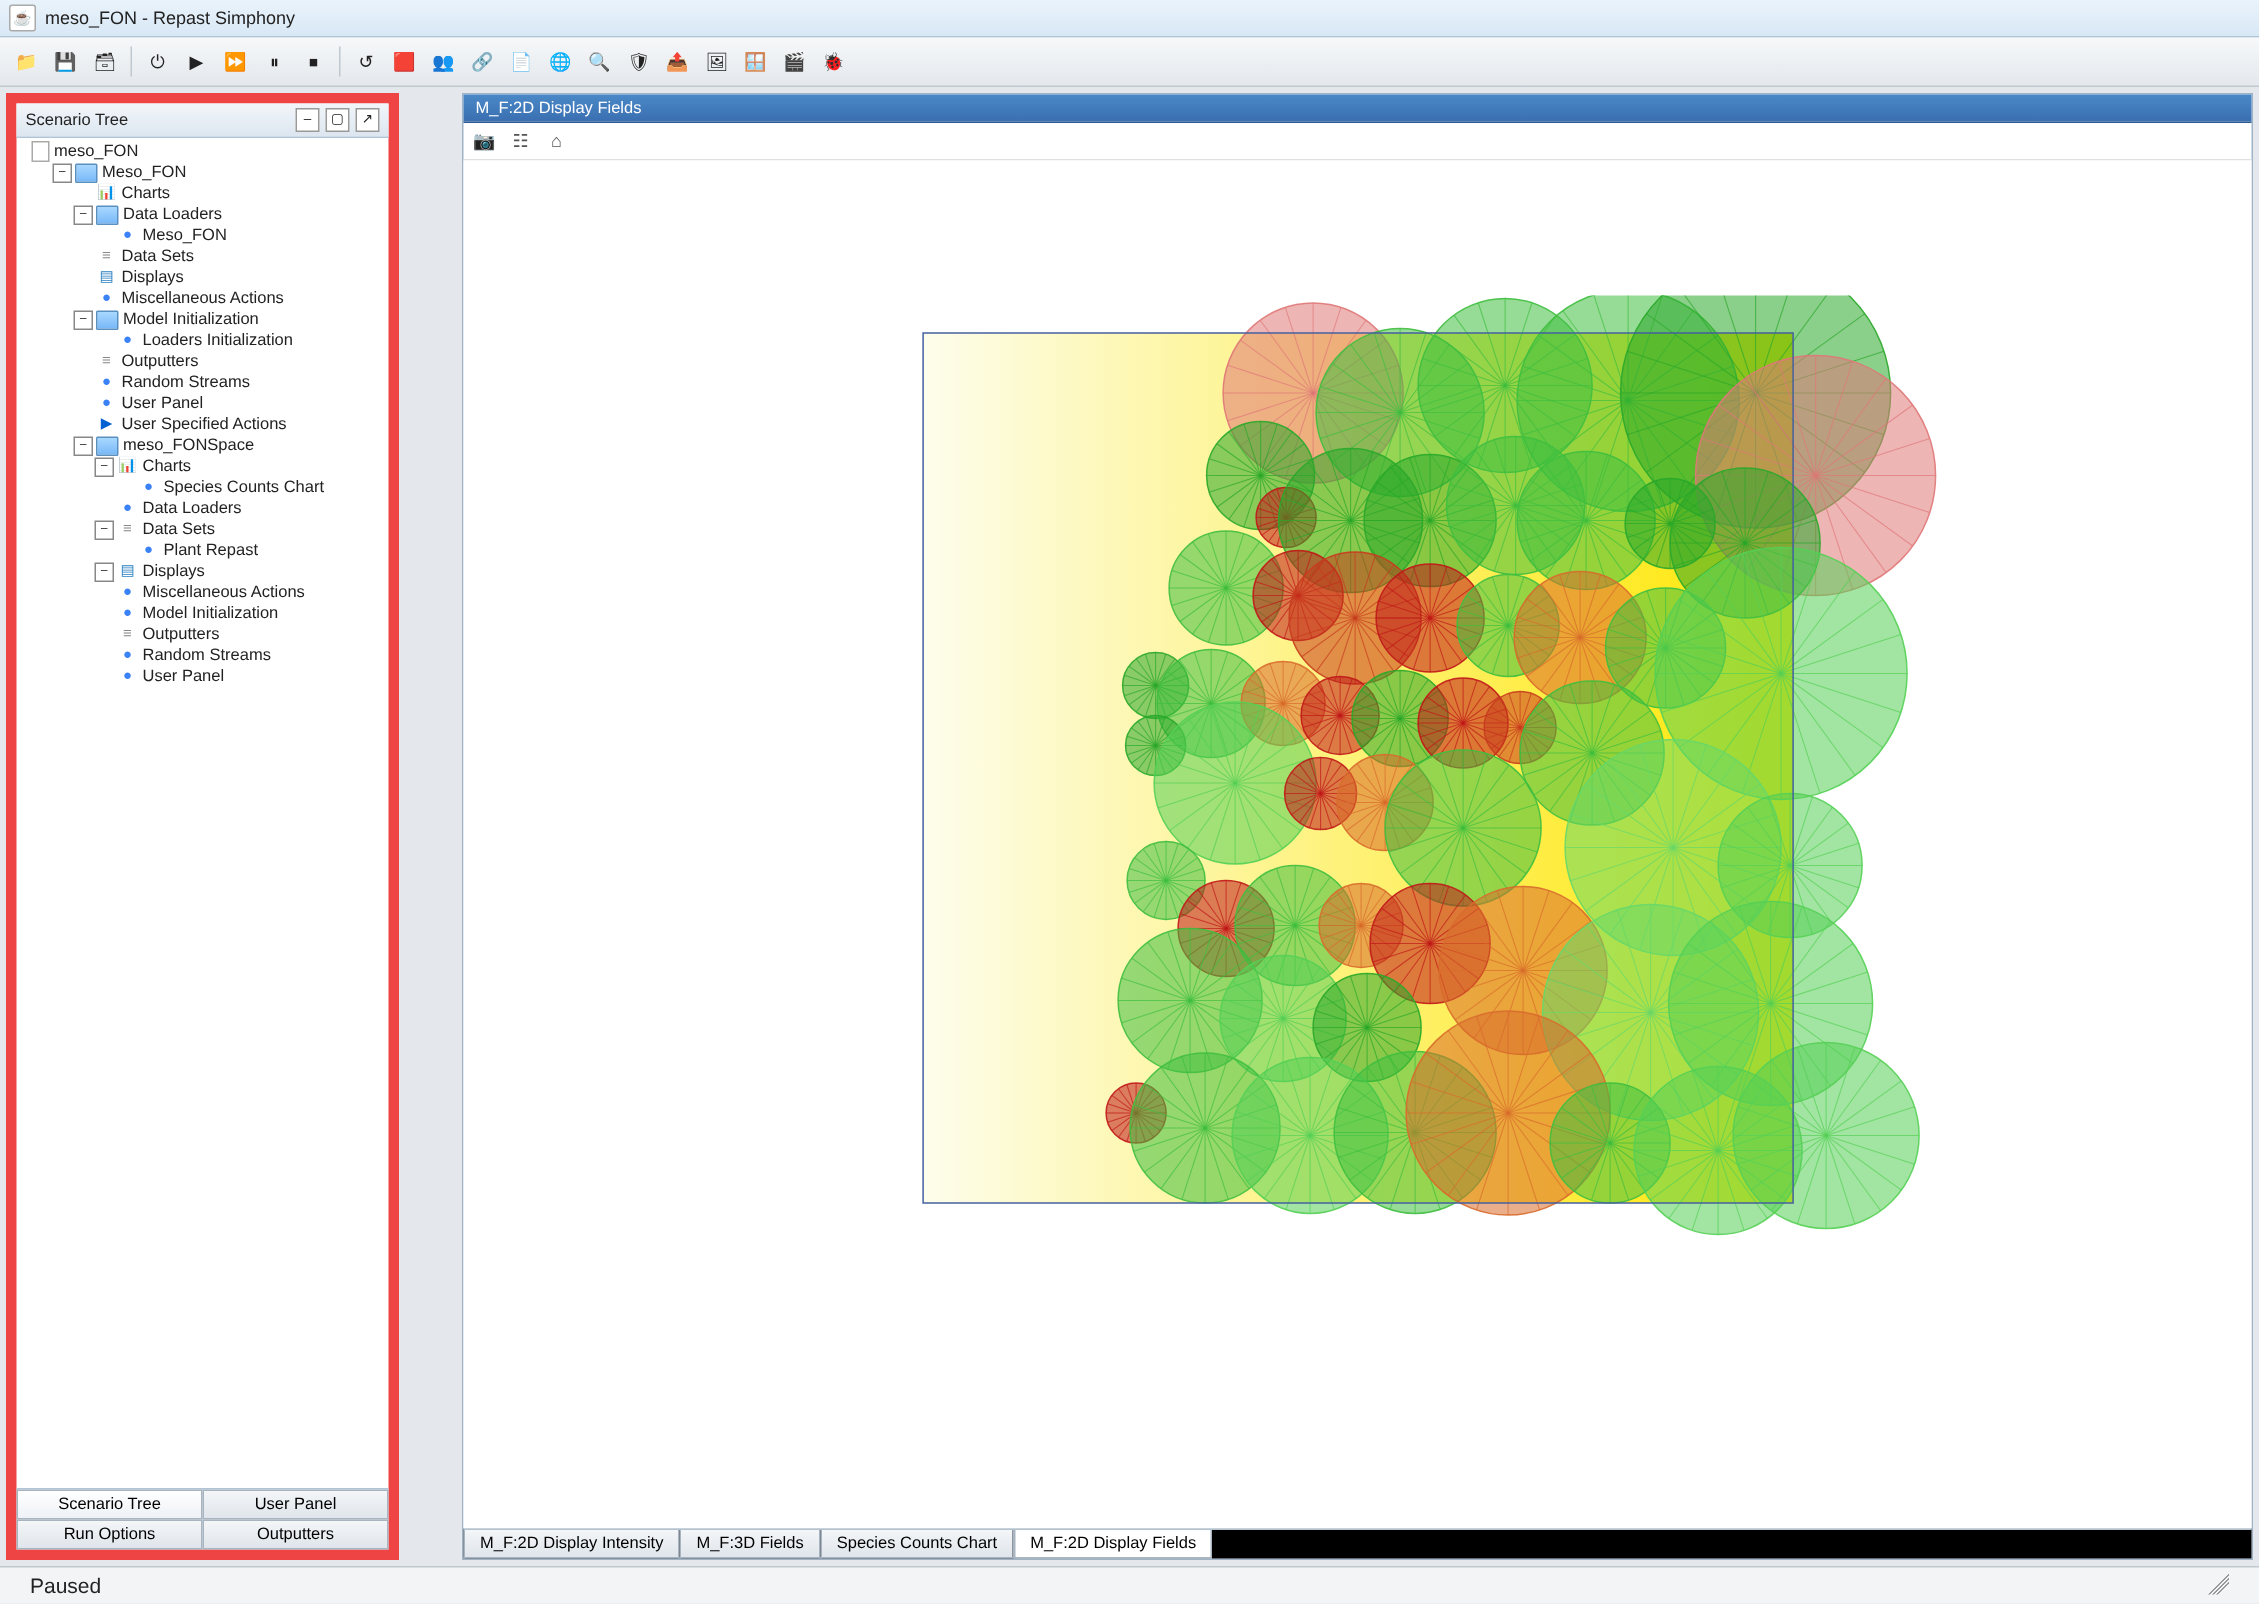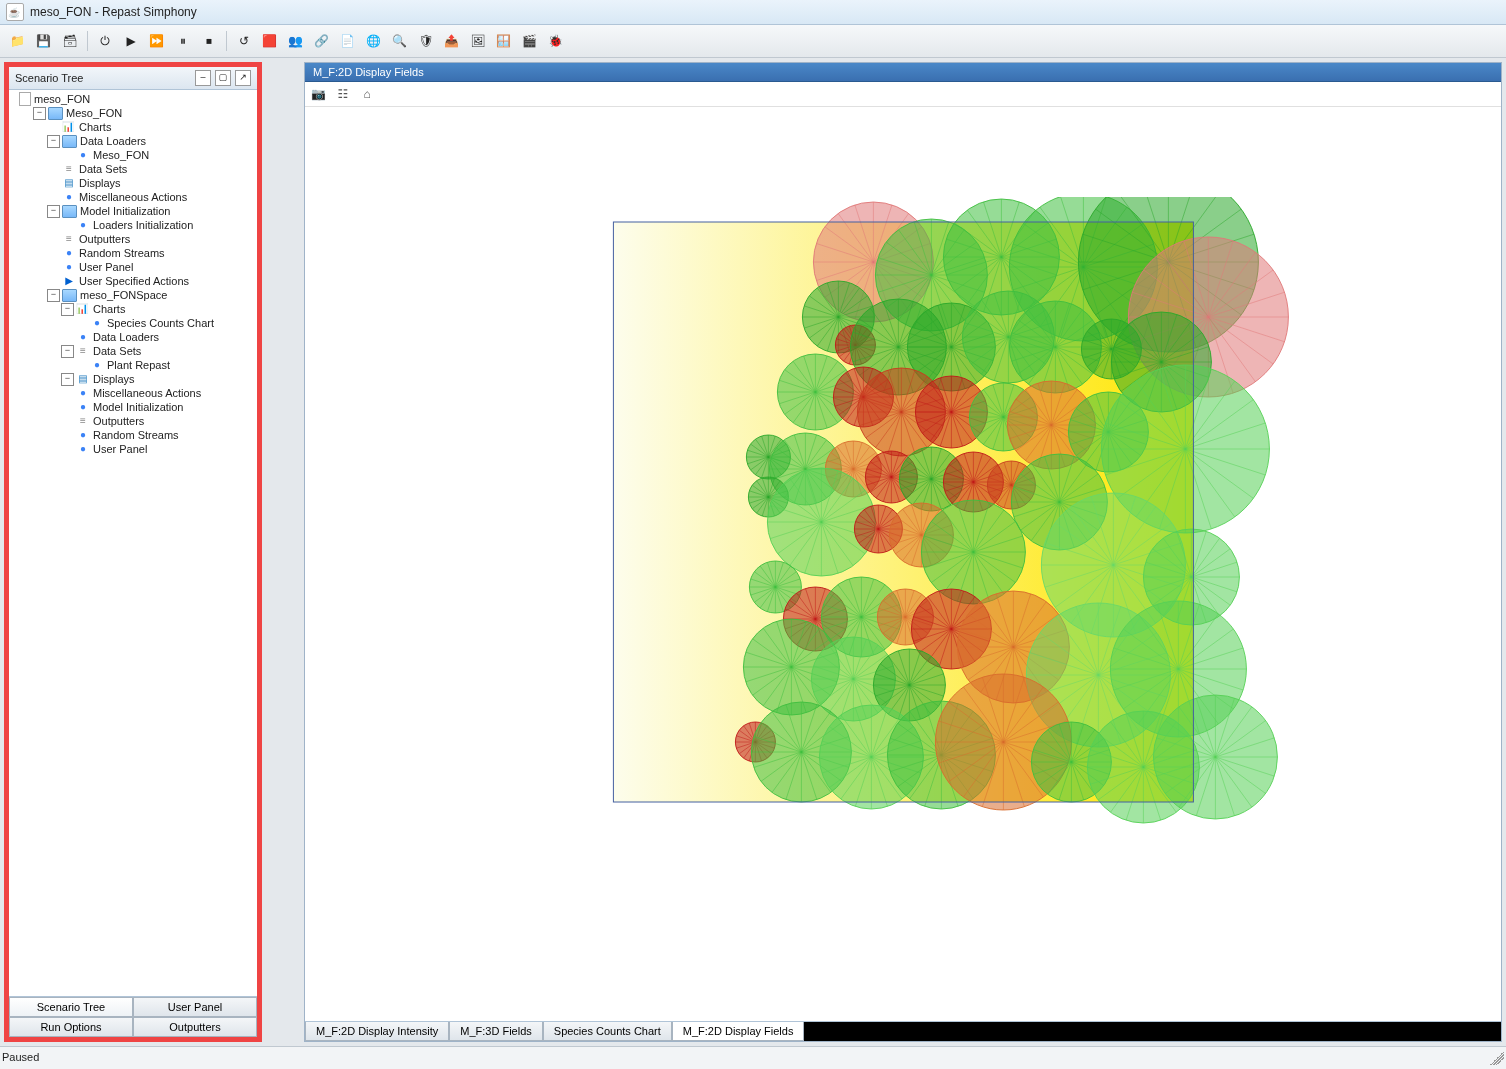--- a/index.html
+++ b/index.html
@@ -77,21 +77,21 @@
     padding: 4px;
     gap: 4px;
     background: #e4e8ec;
   }
   
   .left-pane {
     width: 248px;
     display: flex;
     flex-direction: column;
     background: #fff;
-    border: 5px solid #ef4444;
+    border: 7px solid #ef4444;
   }
   .pane-header {
     background: linear-gradient(#f2f6fa, #dce6f0);
     border-bottom: 1px solid #b0c4d7;
     padding: 3px 6px;
     display: flex;
     align-items: center;
     font-size: 11px;
   }
   .pane-header .spacer { flex:1; }
@@ -216,22 +216,22 @@
     padding:3px 10px;
     cursor:pointer;
   }
   .bottom-tabs .btab.active {
     background:#fff;
   }
   
   .status-bar {
     border-top:1px solid #c0c8d0;
     background:#f2f4f6;
-    padding:4px 2px;
-    font-size:11px;
+    padding:4px 20px;
+    font-size:14px;
     display:flex;
     justify-content:space-between;
   }
   .status-bar .grip {
     width:14px; height:14px;
     background:
       linear-gradient(135deg, transparent 50%, #999 50%, #999 55%, transparent 55%),
       linear-gradient(135deg, transparent 60%, #999 60%, #999 65%, transparent 65%),
       linear-gradient(135deg, transparent 70%, #999 70%, #999 75%, transparent 75%);
   }

